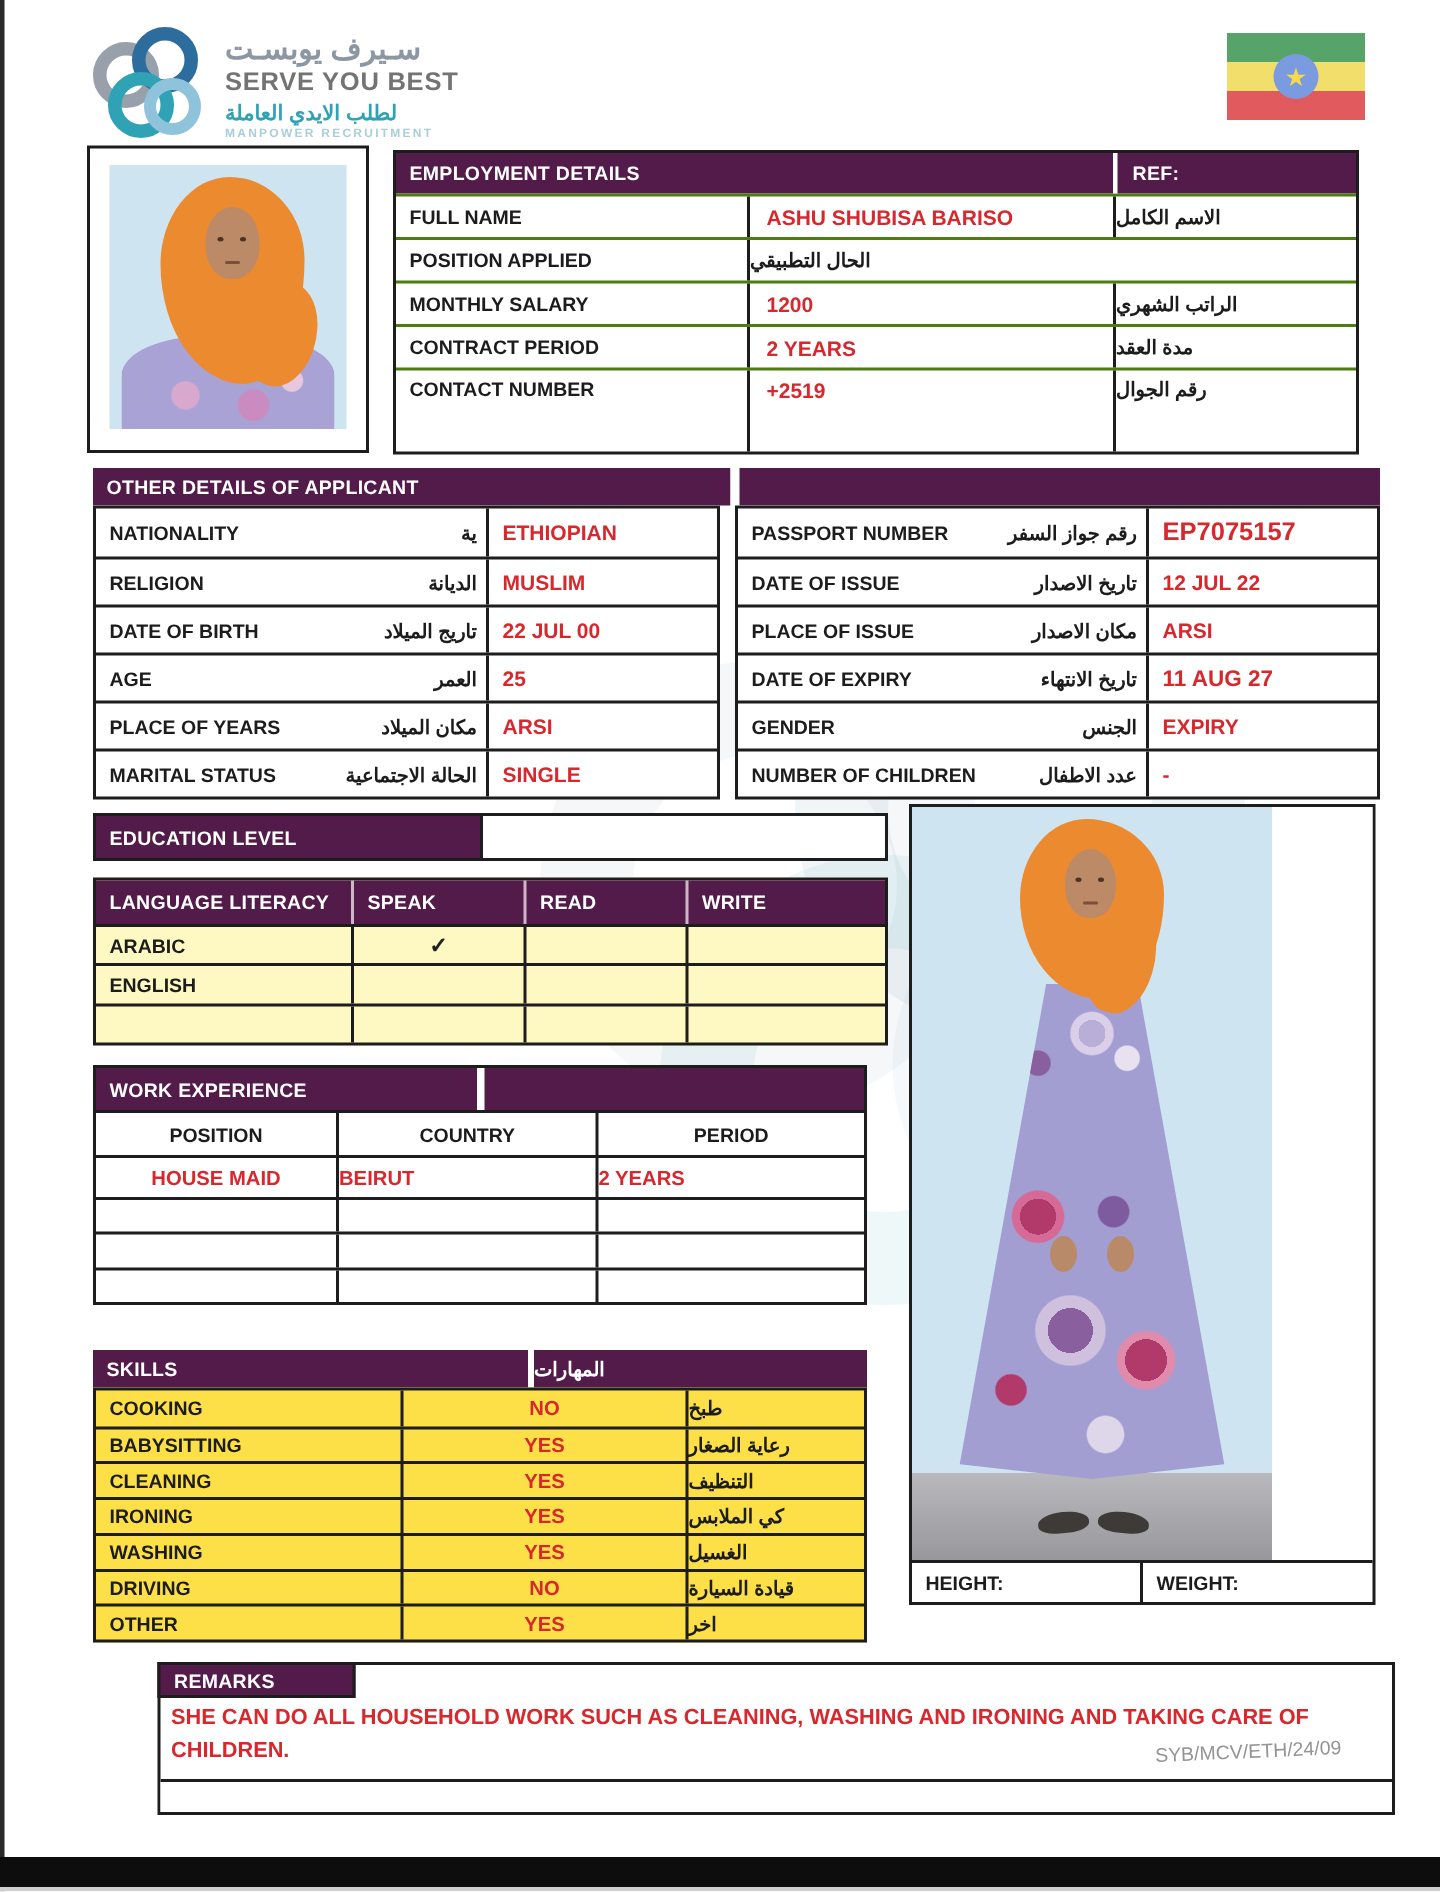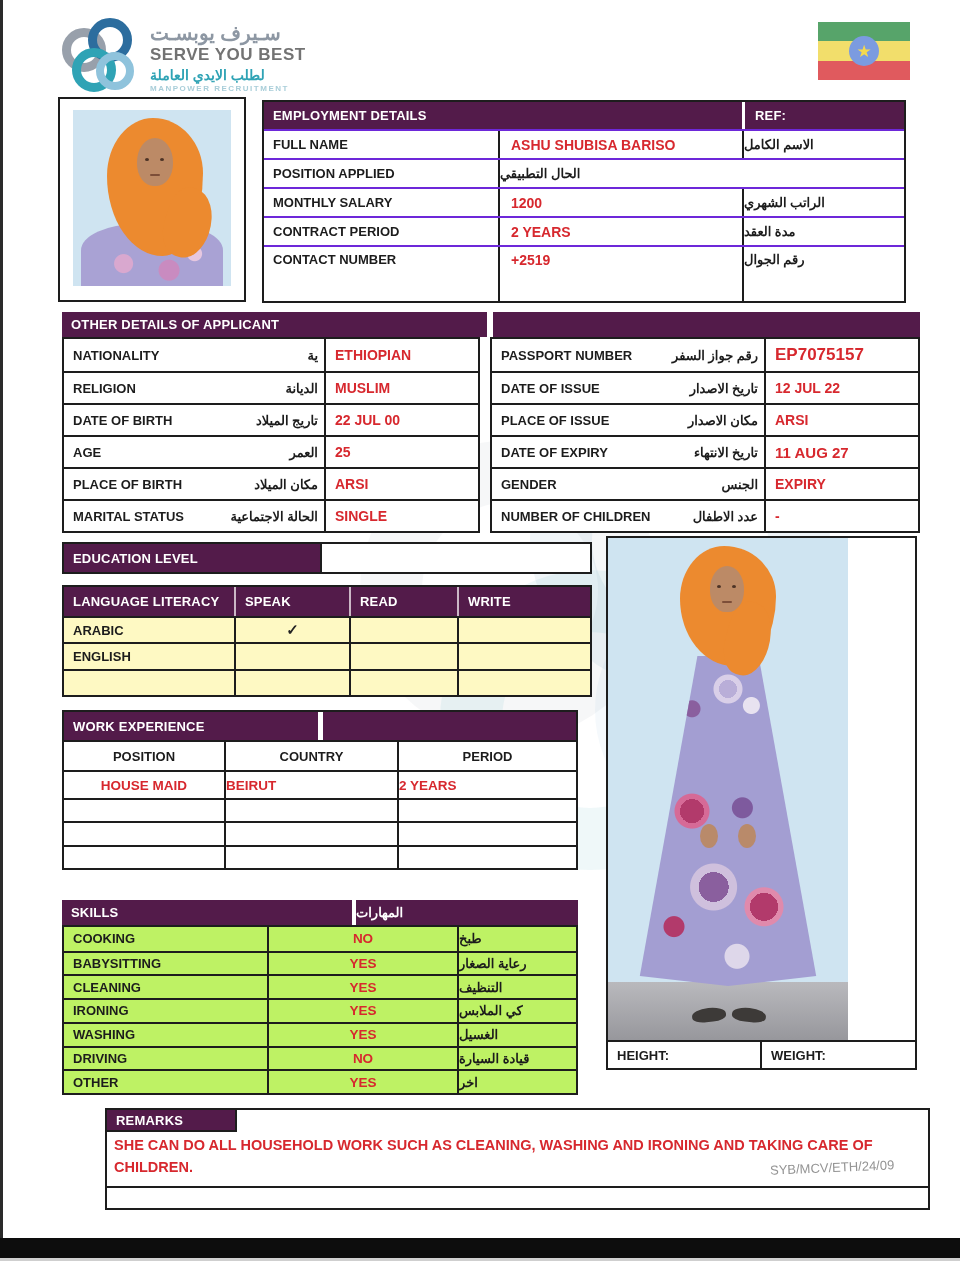--- a/index.html
+++ b/index.html
@@ -57,21 +57,21 @@
   .ps-face i { position:absolute; width:4px; height:3px; background:#4d3326; border-radius:50%; top:20px; }
   .ps-face .e1{ left:8px; } .ps-face .e2{ left:23px; }
   .ps-face .m { position:absolute; left:13px; top:36px; width:10px; height:2px; background:#7d4e38; border-radius:2px; }
 
   
   .emp { position:absolute; left:262px; top:100px; width:644px; border:2px solid #1d1d1d; background:#fff; z-index:4; }
   .emp-head { display:flex; height:27px; align-items:center; }
   .emp-head .t1 { width:478px; padding-left:9px; }
   .emp-head .sep { width:3px; height:100%; background:#fff; }
   .emp-head .t2 { flex:1; padding-left:10px; }
-  .emp-row { display:grid; grid-template-columns:234px 244px 1fr; border-top:2px solid #6d28d9; height:29px; }
+  .emp-row { display:grid; grid-template-columns:234px 244px 1fr; border-top:2px solid #4d7c0f; height:29px; }
   .emp-row.tall { height:56px; }
   .emp-row > div { display:flex; align-items:center; }
   .emp-row > div + div { border-left:2px solid #1d1d1d; }
   .emp-row .c1 { padding-left:9px; }
   .emp-row .c2 { padding-left:11px; font-size:14px; }
   .emp-row .c3 { justify-content:flex-end; padding-right:10px; }
   .emp-row.tall > div { align-items:flex-start; padding-top:5px; }
 
   
   .other-head { position:absolute; left:62px; top:312px; width:858px; height:25px; display:flex; align-items:center; z-index:4; }
@@ -115,21 +115,21 @@
   .wrow > div { display:flex; align-items:center; justify-content:center; }
   .wrow > div + div { border-left:2px solid #1d1d1d; }
   .wrow.data > div { justify-content:flex-start; padding-left:0; font-size:13.5px; }
   .wrow.data .wc1 { justify-content:center; padding-left:0; }
 
   
   .skills-banner { position:absolute; left:62px; top:900px; width:516px; height:25px; display:flex; align-items:center; z-index:4; }
   .skills-banner .t1 { width:290px; height:100%; display:flex; align-items:center; padding-left:9px; }
   .skills-banner .gap { width:4px; height:100%; background:#fff; }
   .skills-banner .t2 { flex:1; height:100%; display:flex; align-items:center; justify-content:flex-end; padding-right:9px; direction:rtl; }
-  .skills { position:absolute; left:62px; top:925px; width:516px; height:170px; border:2px solid #1d1d1d; background:#bef264; display:grid; grid-template-rows:repeat(7,1fr); z-index:4; }
+  .skills { position:absolute; left:62px; top:925px; width:516px; height:170px; border:2px solid #1d1d1d; background:#fde047; display:grid; grid-template-rows:repeat(7,1fr); z-index:4; }
   .srow { display:grid; grid-template-columns:203px 190px 1fr; }
   .srow + .srow { border-top:2px solid #1d1d1d; }
   .srow > div { display:flex; align-items:center; }
   .srow > div + div { border-left:2px solid #1d1d1d; }
   .srow .sc1 { padding-left:9px; }
   .srow .sc2 { justify-content:center; font-size:13.5px; }
   .srow .sc3 { justify-content:flex-end; padding-right:9px; direction:rtl; }
 
   
   .photo-large { position:absolute; left:606px; top:536px; width:311px; height:534px; border:2px solid #1d1d1d; background:#fff; display:flex; flex-direction:column; z-index:6; }
@@ -283,21 +283,21 @@
     </div>
     <div class="orow">
       <div class="cell-l">
           <span class="lbl">AGE</span>
           <span class="ar">العمر</span>
         </div>
       <div class="cell-v red">25</div>
     </div>
     <div class="orow">
       <div class="cell-l">
-          <span class="lbl">PLACE OF BIRTH</span>
+          <span class="lbl">PLACE OF YEARS</span>
           <span class="ar">مكان الميلاد</span>
         </div>
       <div class="cell-v red">ARSI</div>
     </div>
     <div class="orow">
       <div class="cell-l">
           <span class="lbl">MARITAL STATUS</span>
           <span class="ar">الحالة الاجتماعية</span>
         </div>
       <div class="cell-v red">SINGLE</div>

